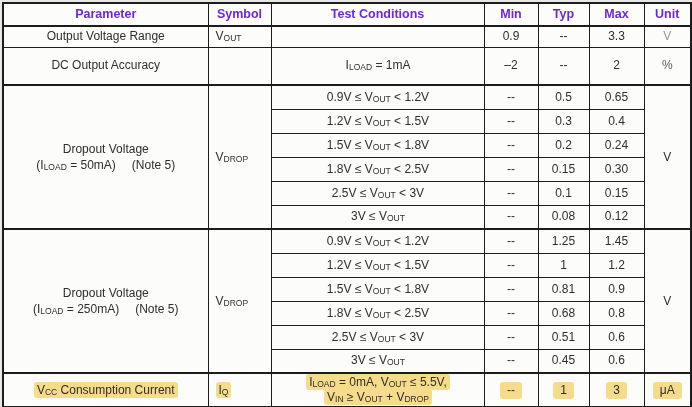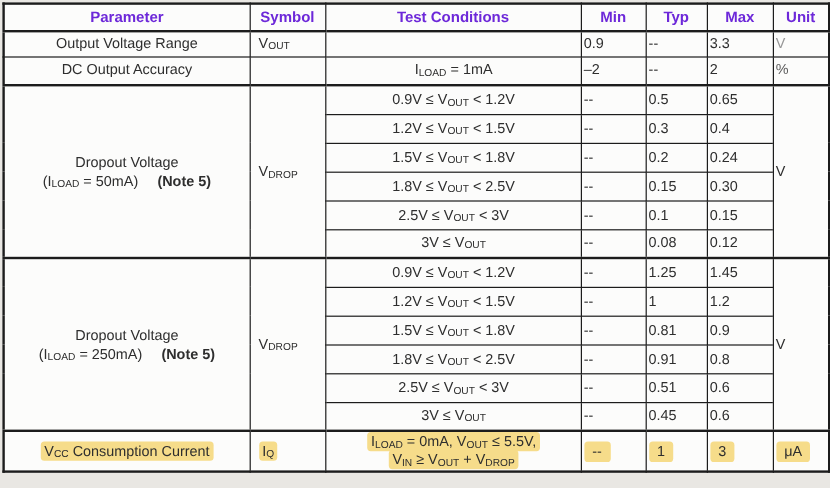--- a/index.html
+++ b/index.html
@@ -33,29 +33,29 @@
   }
   thead tr{height:23px;}
   thead th{
     font-weight:bold;
     color:#6d28d9;
     text-align:center;
     border-bottom:2px solid var(--bd);
     font-size:12.5px;
   }
   tr.rh-a{height:21px;}
-  tr.rh-b{height:24px;}
+  tr.rh-b{height:38px;}
   tr.rh-sub{height:24px;}
   tr.rh-last{height:32px;}
   tr.sec-top > td{border-top:2px solid var(--bd);}
-  td.c{text-align:left;padding:1px 2px;}
+  td.c{text-align:center;padding:1px 2px;}
   td.param{text-align:center;}
   td.cond{text-align:center;padding-left:8px;}
   .sub{font-size:8.5px;vertical-align:-1px;letter-spacing:0;}
-  .note{margin-left:16px;font-weight:bold;}
+  .note{margin-left:16px;}
   .u1{color:#979797;}
   .u2{color:#5c5c5c;}
   .hl{
     background:var(--hl);
     border-radius:3px;
     padding:1px 3px;
     -webkit-box-decoration-break:clone;
     box-decoration-break:clone;
   }
   .hl-val{
@@ -175,21 +175,21 @@
     </tr>
     <tr class="rh-sub">
       <td class="cond"><span>1.5V ≤ V</span><span class="sub">OUT</span><span> &lt; 1.8V</span></td>
       <td class="c">--</td>
       <td class="c">0.81</td>
       <td class="c">0.9</td>
     </tr>
     <tr class="rh-sub">
       <td class="cond"><span>1.8V ≤ V</span><span class="sub">OUT</span><span> &lt; 2.5V</span></td>
       <td class="c">--</td>
-      <td class="c">0.91</td>
+      <td class="c">0.68</td>
       <td class="c">0.8</td>
     </tr>
     <tr class="rh-sub">
       <td class="cond"><span>2.5V ≤ V</span><span class="sub">OUT</span><span> &lt; 3V</span></td>
       <td class="c">--</td>
       <td class="c">0.51</td>
       <td class="c">0.6</td>
     </tr>
     <tr class="rh-sub">
       <td class="cond"><span>3V ≤ V</span><span class="sub">OUT</span><span></span></td>

